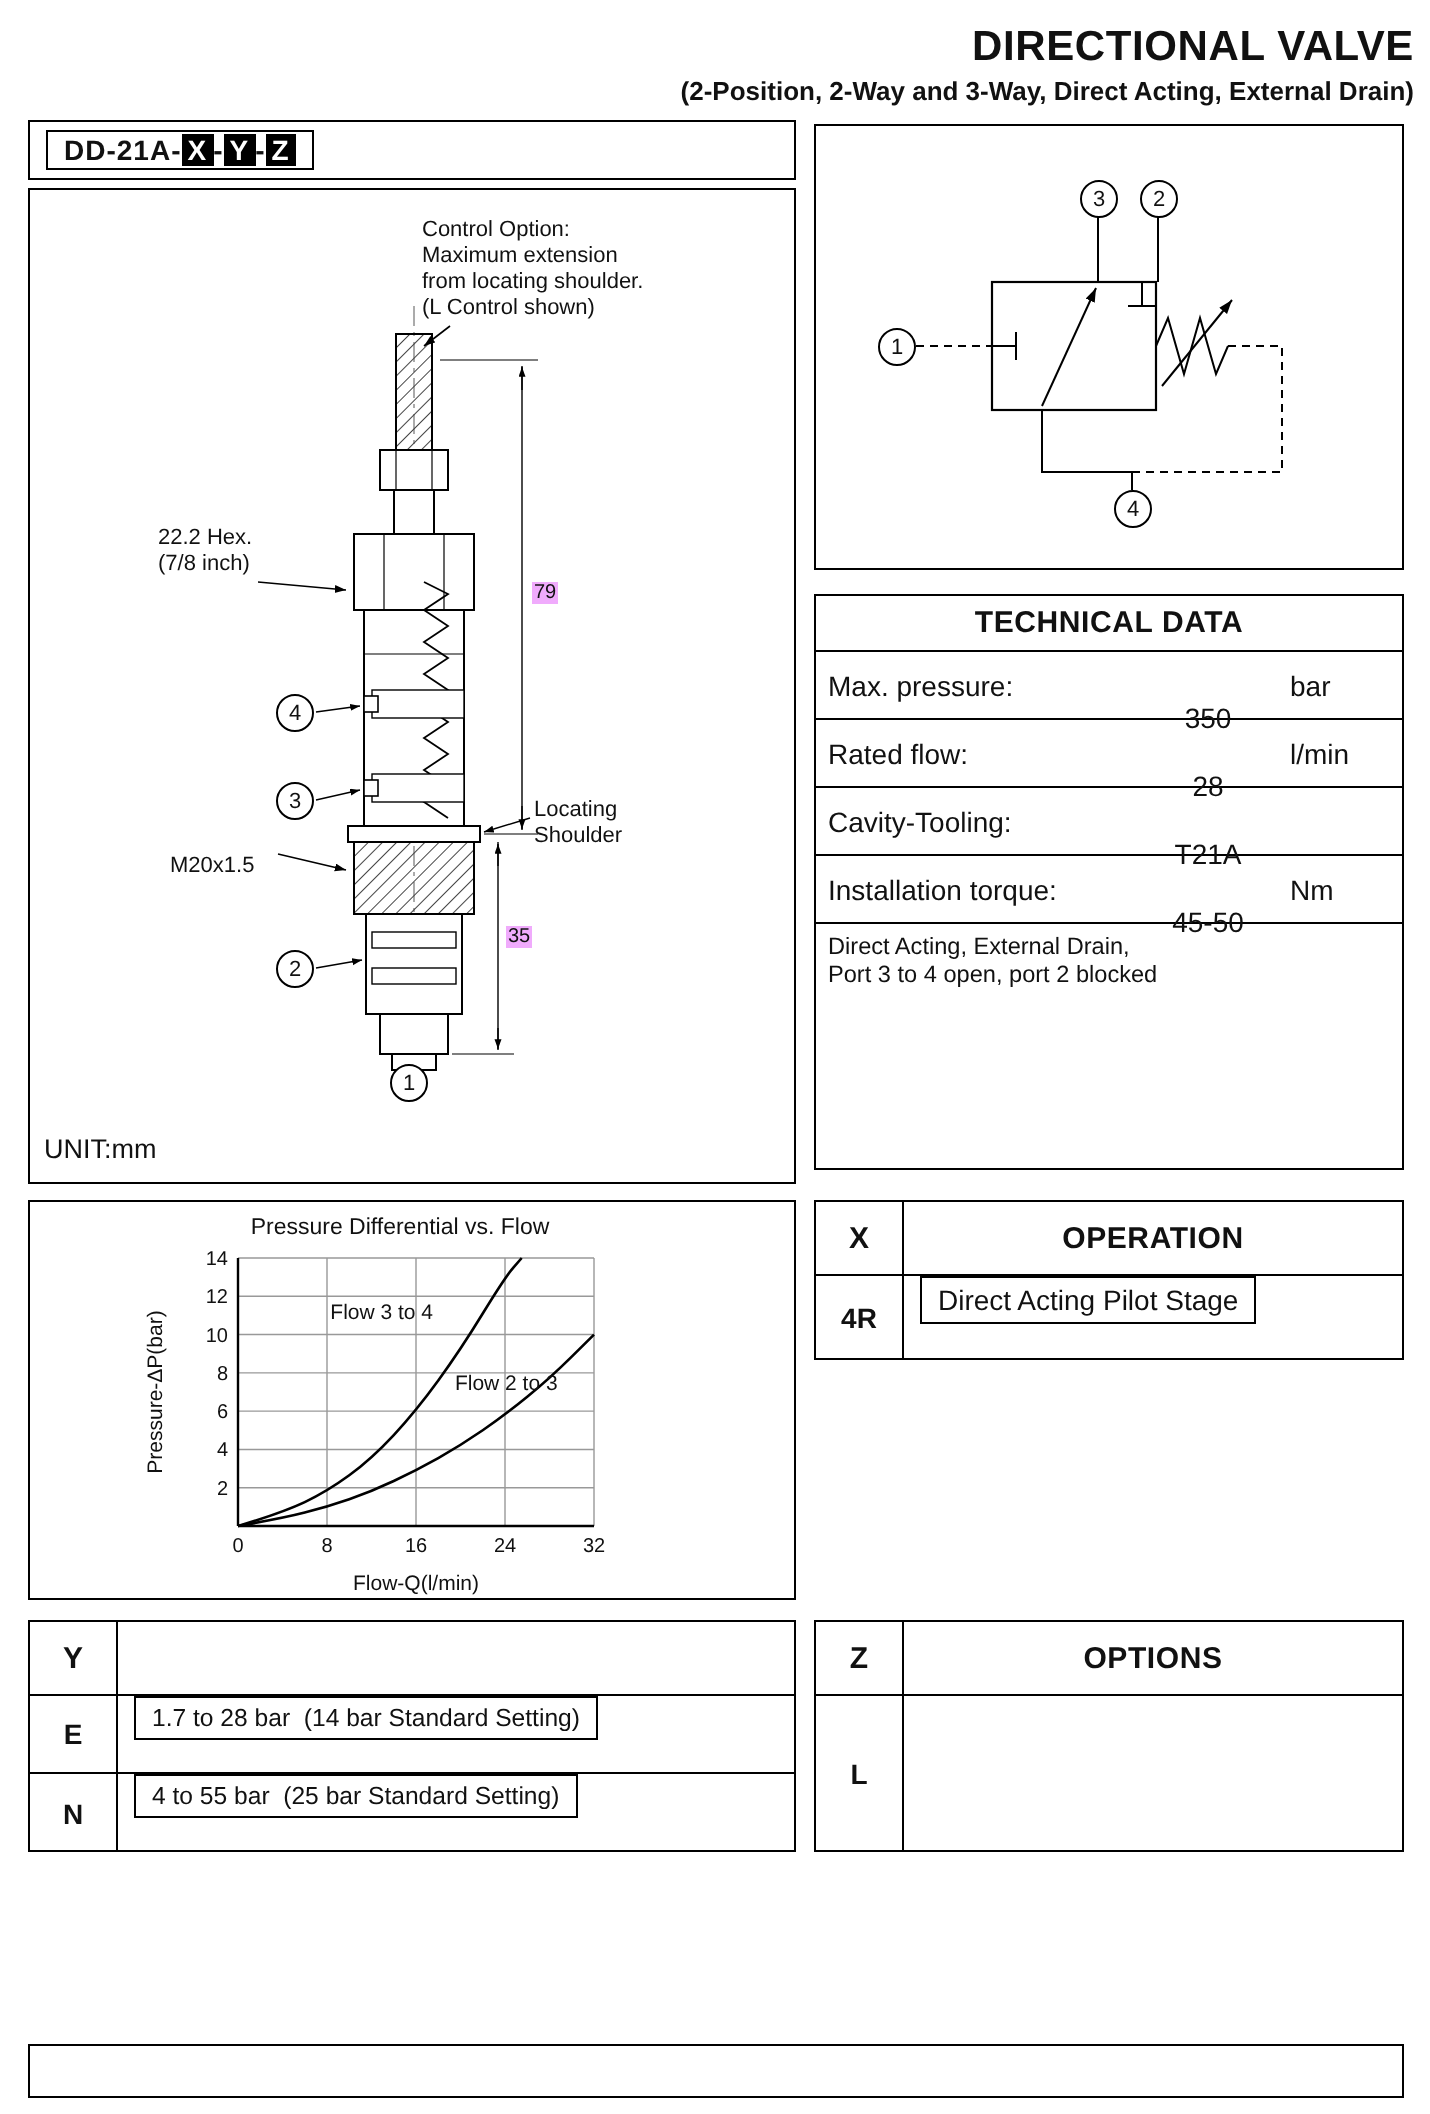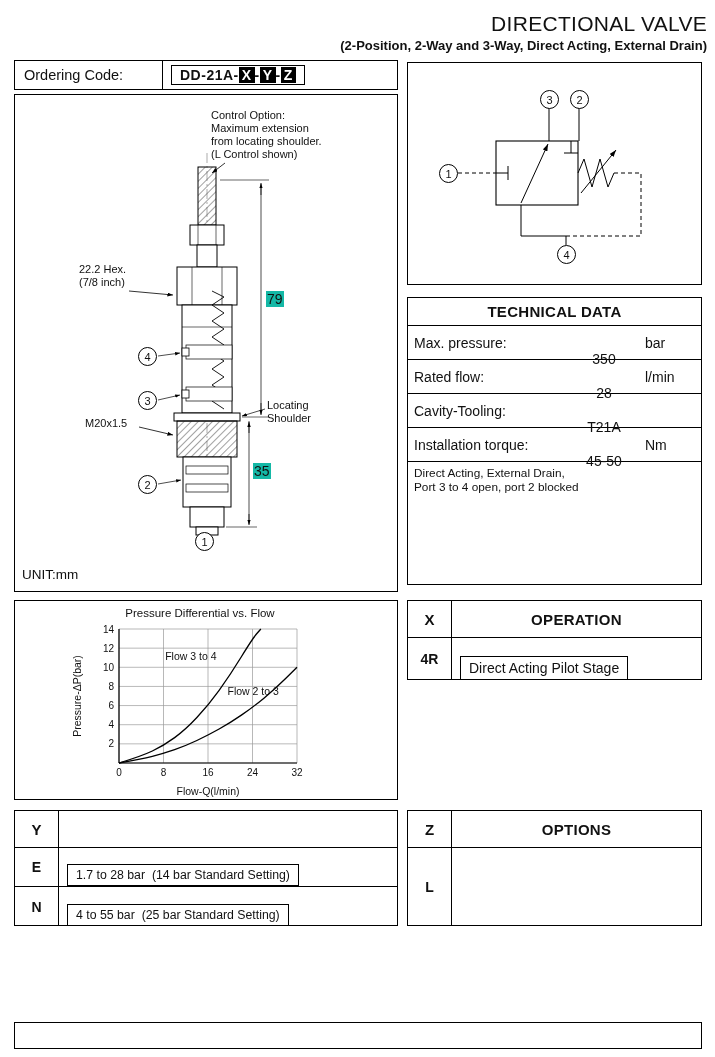--- a/index.html
+++ b/index.html
@@ -4,35 +4,35 @@
 <style>
   * { margin:0; padding:0; box-sizing:border-box; }
   html,body { background:#fff; }
   body { font-family:"Liberation Sans", sans-serif; color:#111; }
   .page { position:relative; width:715px; height:1057px; background:#fff; overflow:hidden; }
   .panel { position:absolute; border:1px solid #000; background:#fff; }
   .abs { position:absolute; }
   .prel { white-space:pre-line; }
 
   
-  .doc-title { position:absolute; top:12px; right:8px; font-size:21px; font-weight:normal; letter-spacing:.3px; }
+  .doc-title { position:absolute; top:12px; right:8px; font-size:21px; font-weight:bold; letter-spacing:.3px; }
   .doc-subtitle { position:absolute; top:38px; right:8px; font-size:13px; font-weight:bold; }
 
   
   .ordering { left:14px; top:60px; width:384px; height:30px; display:flex; align-items:center; }
   .ord-label { width:148px; height:100%; border-right:1px solid #000; display:flex; align-items:center; padding-left:9px; font-size:14.5px; }
   .ord-code { margin-left:8px; border:1px solid #000; padding:1px 8px; font-weight:bold; font-size:14px; letter-spacing:.5px; }
   .inv { background:#000; color:#fff; padding:0 3px; }
 
   
   .drawpanel { left:14px; top:94px; width:384px; height:498px; }
   .drawpanel .note { font-size:11px; line-height:13px; }
   .circ { position:absolute; width:19px; height:19px; border:1px solid #000; border-radius:50%; background:#fff;
           display:flex; align-items:center; justify-content:center; font-size:11px; z-index:2; }
-  .dimlabel { position:absolute; font-size:14px; background:#14b8a6; padding:0 1px; }
+  .dimlabel { position:absolute; font-size:10px; background:#f0abfc; padding:0 1px; }
   .unitlabel { position:absolute; left:7px; top:472px; font-size:13.5px; }
 
   
   .schpanel { left:407px; top:62px; width:295px; height:223px; }
 
   
   .tech { left:407px; top:297px; width:295px; height:288px; font-size:14px; }
   .tech-title { height:28px; border-bottom:1px solid #000; display:flex; align-items:center; justify-content:center;
                 font-weight:bold; font-size:15px; letter-spacing:.3px; }
   .tech-row { display:flex; align-items:center; height:34px; border-bottom:1px solid #000; padding:0 6px; }
@@ -46,21 +46,21 @@
   .chartpanel svg { display:block; }
 
   
   .tbl-head { display:flex; height:37px; border-bottom:1px solid #000; align-items:stretch; }
   .code-cell { width:44px; border-right:1px solid #000; display:flex; align-items:center; justify-content:center;
                font-weight:bold; font-size:15px; }
   .head-title { flex:1; display:flex; align-items:center; justify-content:center; font-weight:bold; font-size:15px; letter-spacing:.3px; }
   .tbl-row { display:flex; align-items:stretch; }
   .row-code { width:44px; border-right:1px solid #000; display:flex; align-items:center; justify-content:center;
               font-weight:bold; font-size:14px; }
-  .desc-wrap { flex:1; display:flex; align-items:flex-end; }
+  .desc-wrap { flex:1; display:flex; align-items:flex-start; }
   .desc-box { border:1px solid #000; margin-left:8px; padding:3px 8px; white-space:pre-wrap; }
 
   .optable { left:407px; top:600px; width:295px; height:80px; }
   .optable .tbl-row { height:42px; }
   .optable .desc-box { font-size:14px; }
 
   .prtable { left:14px; top:810px; width:384px; height:116px; }
   .prtable .tbl-row { height:39px; }
   .prtable .tbl-row.rule { border-bottom:1px solid #000; }
   .prtable .desc-box { font-size:12.3px; }
@@ -74,21 +74,20 @@
 </style>
 </head>
 <body>
 
 <div class="page">
 
   <div class="doc-title">DIRECTIONAL VALVE</div>
   <div class="doc-subtitle">(2-Position, 2-Way and 3-Way, Direct Acting, External Drain)</div>
 
   <div class="panel ordering">
-    <span class="ord-label">Ordering Code:</span>
     <span class="ord-code"><span>DD-21A-</span><span class="inv">X</span><span>-</span><span class="inv">Y</span><span>-</span><span class="inv">Z</span></span>
   </div>
 
   <div class="panel drawpanel">
     <svg class="abs" style="left:0;top:0" width="382" height="496" viewBox="0 0 382 496">
       <defs>
         <marker id="va" markerWidth="9" markerHeight="7" refX="7" refY="2.5" orient="auto">
           <path d="M0,0 L7,2.5 L0,5 z" fill="#000"></path>
         </marker>
         <pattern id="hatch" width="5" height="5" patternTransform="rotate(45)" patternUnits="userSpaceOnUse">
@@ -149,21 +148,21 @@
       <line x1="234" y1="326" x2="234" y2="430" stroke="#000" stroke-width="0.7"></line>
       <line x1="234" y1="338" x2="234" y2="327" stroke="#000" stroke-width="0.7" marker-end="url(#va)"></line>
       <line x1="234" y1="419" x2="234" y2="429.5" stroke="#000" stroke-width="0.7" marker-end="url(#va)"></line>
     </svg>
     <div class="abs note prel" style="left:196px;top:14px;width:160px">Control Option:
 Maximum extension
 from locating shoulder.
 (L Control shown)</div>
     <div class="abs note prel" style="left:64px;top:168px">22.2 Hex.
 (7/8 inch)</div>
-    <div class="abs note" style="left:70px;top:322px">M20x1.5</div>
+    <div class="abs note" style="left:70px;top:332px">M20x1.5</div>
     <div class="abs note prel" style="left:252px;top:304px">Locating
 Shoulder</div>
     <div class="dimlabel" style="left:251px;top:196px">79</div>
     <div class="dimlabel" style="left:238px;top:368px">35</div>
     <div class="unitlabel">UNIT:mm</div>
     <span class="circ" style="left:123px;top:252px">4</span>
     <span class="circ" style="left:123px;top:296px">3</span>
     <span class="circ" style="left:123px;top:380px">2</span>
     <span class="circ" style="left:180px;top:437px">1</span>
   </div>

